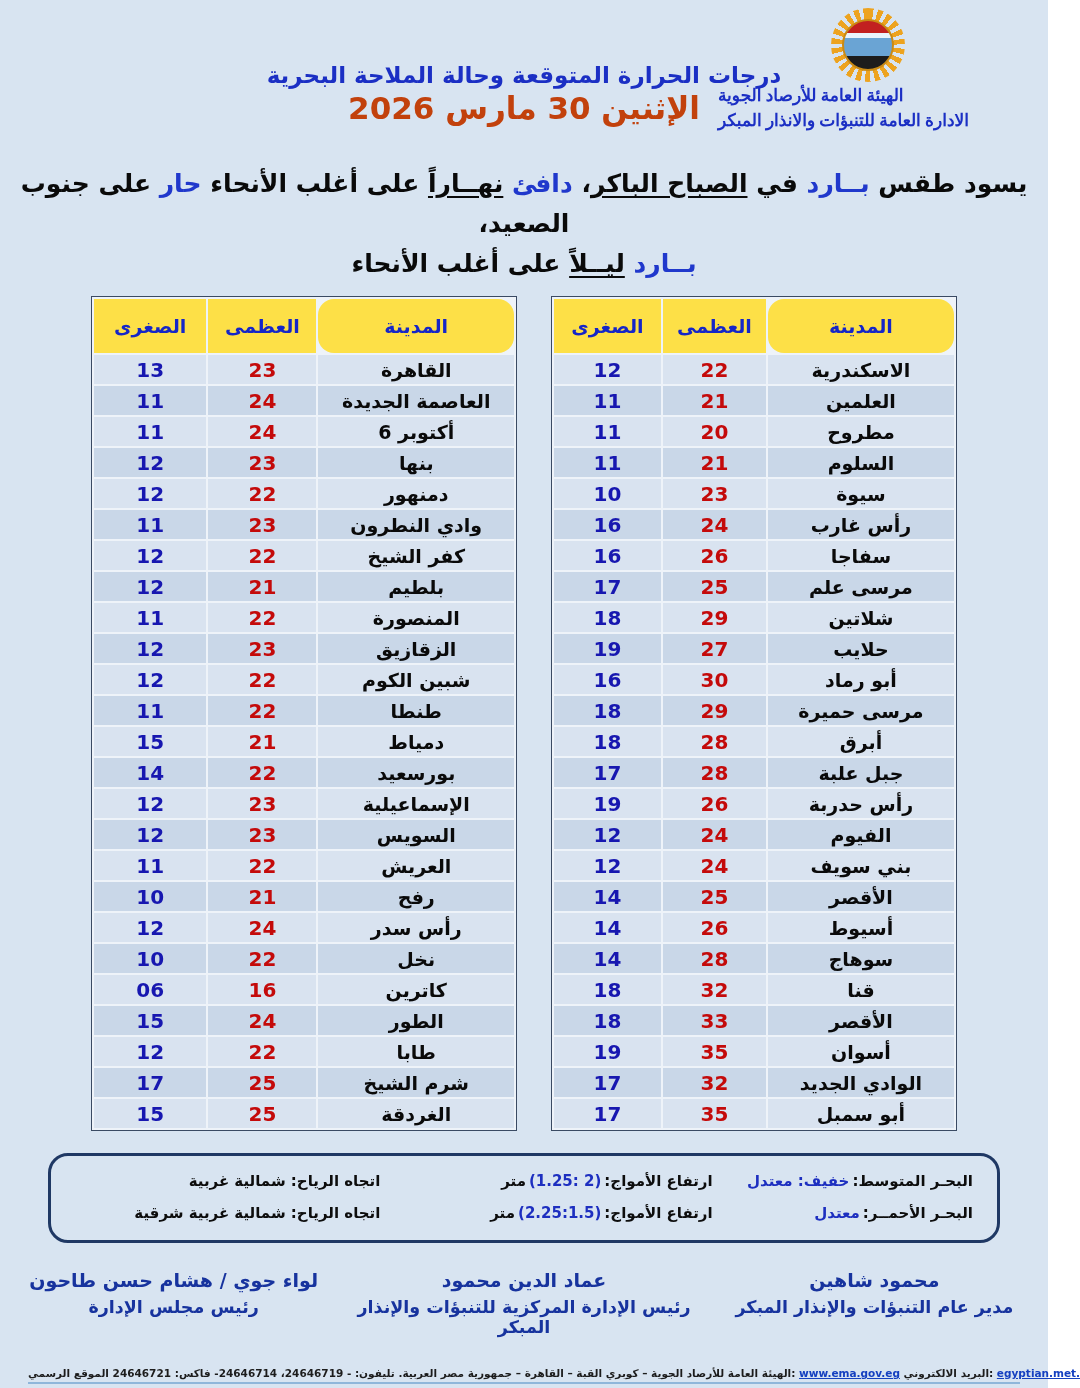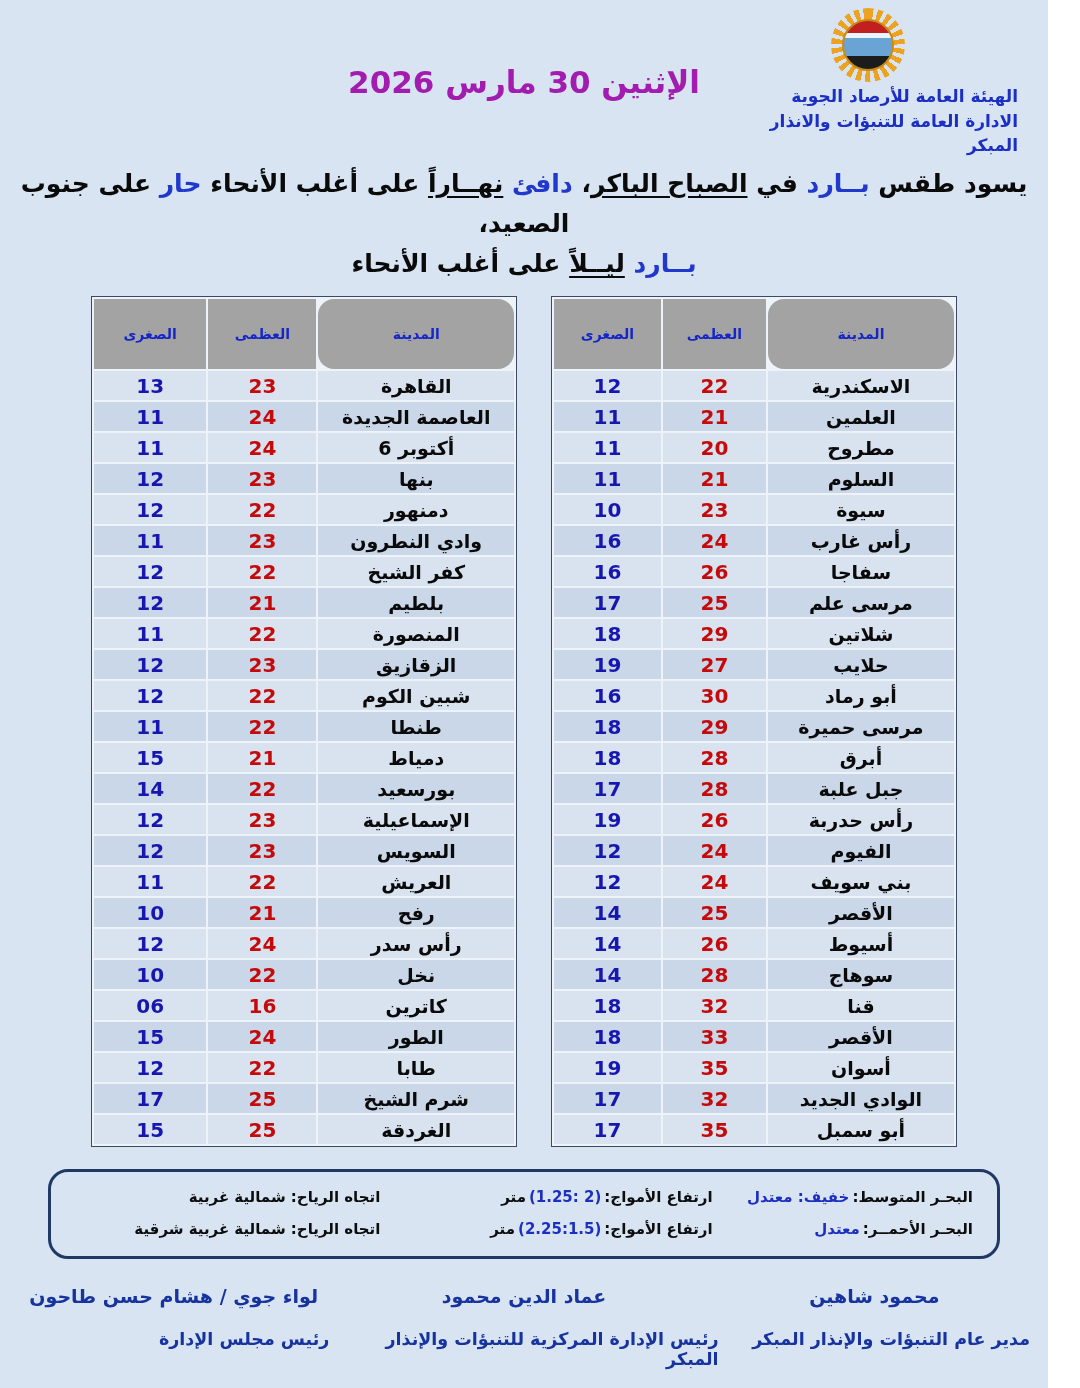--- a/index.html
+++ b/index.html
@@ -7,55 +7,55 @@
     width:1080px; height:1388px; background:#ffffff; overflow:hidden;
     font-family:"DejaVu Sans", sans-serif;
   }
   .page {
     width:1048px; height:1388px; background:#d8e4f1; direction:rtl;
     box-sizing:border-box; position:relative;
   }
   
   .header { position:relative; height:158px; }
   .agency {
-    position:absolute; top:8px; right:30px; width:300px; text-align:right;
+    position:absolute; top:8px; right:30px; width:300px; text-align:left;font-family:Liberation Serif, serif;
   }
   .logo { width:74px; height:74px; margin:0 auto 2px; position:relative; }
   .sun {
     position:absolute; inset:0; border-radius:50%;
     background:repeating-conic-gradient(#eda31f 0deg 9deg, rgba(0,0,0,0) 9deg 16deg);
   }
   .emblem {
     position:absolute; inset:11px; border-radius:50%;
     border:2px solid #c98a14; box-sizing:border-box;
     background:linear-gradient(180deg,#c22020 0% 26%,#eaf4fc 26% 36%,#6aa4d4 36% 72%,#1c1c1c 72% 100%);
   }
   .agency-line { color:#1b2fc4; font-weight:bold; font-size:17px; line-height:1.45; }
   .titles { text-align:center; padding-top:62px; }
   .doc-title { color:#1b2fc4; font-weight:bold; font-size:23px; }
-  .doc-date  { color:#a21caf; font-weight:bold; font-size:31px; margin-top:2px; }
+  .doc-date  { color:#c2410c; font-weight:bold; font-size:31px; margin-top:2px; }
   
   .summary {
     text-align:center; font-weight:bold; font-size:25px; color:#0a0a0a;
     line-height:1.6; margin-top:6px;
   }
   .seg-n { color:#0a0a0a; }
   .seg-b { color:#2038cc; }
   .seg-u { color:#0a0a0a; text-decoration:underline; text-underline-offset:4px; }
   
   .tables { display:flex; flex-direction:row-reverse; justify-content:center; gap:34px; margin-top:12px; }
   table.temps {
     border-collapse:separate; border-spacing:2px;
     background:#eef3f9; border:1px solid #3a4a63;
   }
   table.t-left  { width:406px; }
   table.t-right { width:426px; }
   table.temps th {
-    background:#a3a3a3; color:#1526c8; font-weight:bold; font-size:14px;
-    padding:27px 4px;
+    background:#fde047; color:#1526c8; font-weight:bold; font-size:19px;
+    padding:16px 4px;
   }
   table.temps th.city { width:47%;border-radius:16px; }
   table.temps th.tmax { width:26%; }
   table.temps th.tmin { width:27%; }
   table.temps td {
     text-align:center; font-weight:bold; height:27px; padding:1px 6px;
   }
   table.temps tr:nth-child(odd) td  { background:#d9e3f0; }
   table.temps tr:nth-child(even) td { background:#c9d7e8; }
   td.city { color:#0a0a0a; font-size:19px; }
@@ -70,21 +70,21 @@
   }
   .marine-cell { font-weight:bold; font-size:15px; color:#0d0d0d; white-space:nowrap; }
   .marine-cell > * { margin-left:3px; }
   .mblue { color:#1d2fc0; font-weight:bold; }
   
   .signatures {
     display:grid; grid-template-columns:1fr 1.25fr 1fr; margin:26px 18px 0;
   }
   .sig { text-align:center; color:#17339e; font-weight:bold; }
   .sig-name  { font-size:19px; }
-  .sig-title { font-size:17.5px; margin-top:22px;text-align:right; }
+  .sig-title { font-size:17.5px; margin-top:6px; }
   
   .footer-line {
     direction:ltr; text-align:center; margin:30px 28px 0;
     font-size:10.5px; font-weight:bold; color:#1c1c1c;
     border-bottom:2px solid #8fb6da; padding-bottom:3px; white-space:nowrap;
   }
   .flink { color:#1540c0; text-decoration:underline; }
 </style>
 </head>
 <body>
@@ -94,20 +94,21 @@
   <div class="header">
     <div class="agency">
       <div class="logo">
         <div class="sun"></div>
         <div class="emblem"></div>
       </div>
       <div class="agency-line">الهيئة العامة للأرصاد الجوية</div>
       <div class="agency-line">الادارة العامة للتنبؤات والانذار المبكر</div>
     </div>
     <div class="titles">
+      <div class="doc-title">درجات الحرارة المتوقعة وحالة الملاحة البحرية</div>
       <div class="doc-date">الإثنين 30 مارس 2026</div>
     </div>
   </div>
 
   <div class="summary">
     <div><span class="seg-n">يسود طقس </span><span class="seg-b">بــارد</span><span class="seg-n"> في </span><span class="seg-u">الصباح الباكر</span><span class="seg-n">، </span><span class="seg-b">دافئ</span><span class="seg-n"> </span><span class="seg-u">نهــاراً</span><span class="seg-n"> على أغلب الأنحاء </span><span class="seg-b">حار</span><span class="seg-n"> على جنوب الصعيد،</span></div>
     <div><span class="seg-b">بــارد</span><span class="seg-n"> </span><span class="seg-u">ليــلاً</span><span class="seg-n"> على أغلب الأنحاء</span></div>
   </div>
 
   <div class="tables">

